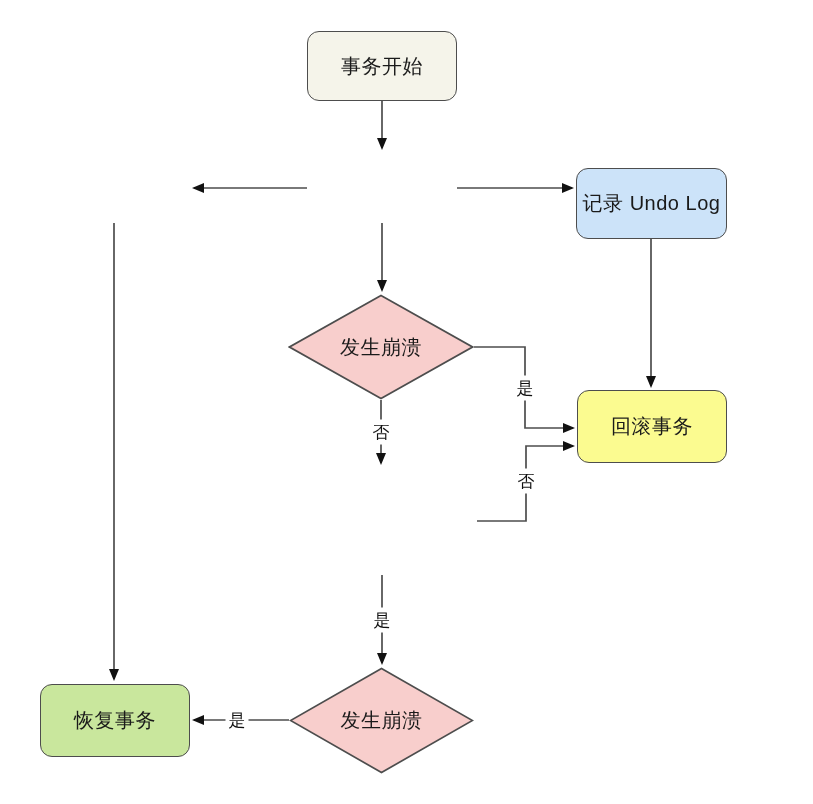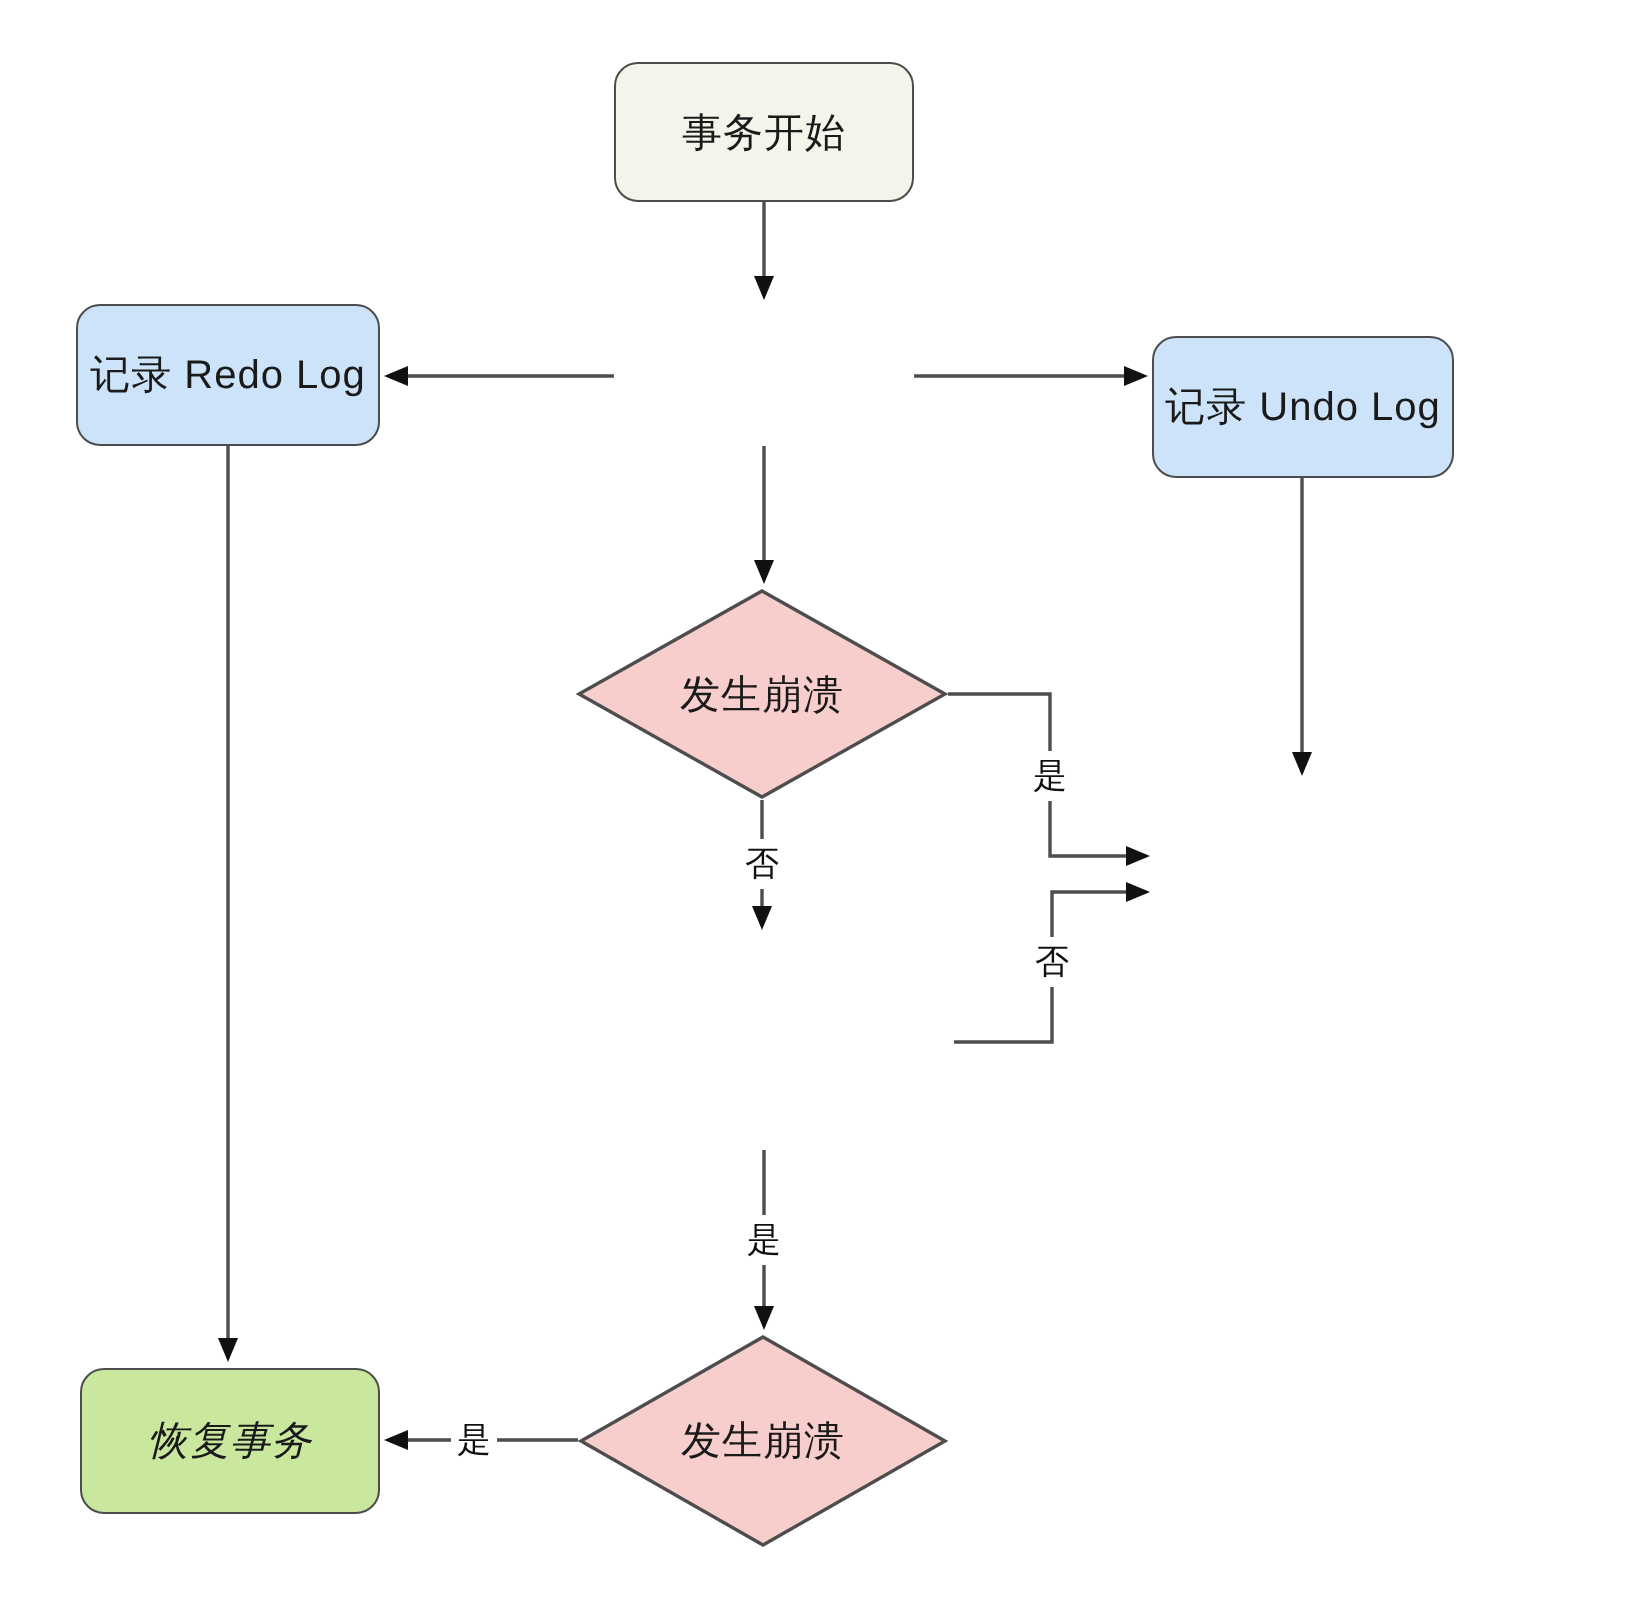--- a/index.html
+++ b/index.html
@@ -87,30 +87,30 @@
       <path d="M114,223 L114,679" marker-end="url(#arrow)"></path>
       <path d="M651,223 L651,386" marker-end="url(#arrow)"></path>
     </g>
   </svg>
 
   <div class="node rect" style="left: 307px; top: 31px; width: 150px; height: 70px; background-color: rgb(245, 244, 234);">
     <span class="label">事务开始</span>
   </div>
 
 
-  <div class="node rect" style="left: 38px; top: 152px; width: 152px; height: 71px; background-color: rgb(204, 227, 249);">
-    <span class="label">记录 Redo Log</span>
-  </div>
 
   <div class="node rect" style="left: 576px; top: 168px; width: 151px; height: 71px; background-color: rgb(204, 227, 249);">
     <span class="label">记录 Undo Log</span>
   </div>
 
+  <div class="node rect" style="left: 577px; top: 390px; width: 150px; height: 73px; background-color: rgb(251, 251, 144);">
+    <span class="label">回滚事务</span>
+  </div>
 
-  <div class="node rect" style="left: 40px; top: 684px; width: 150px; height: 73px; background-color: rgb(201, 231, 157); font-style: italic;">
+  <div class="node rect" style="left: 40px; top: 684px; width: 150px; height: 73px; background-color: rgb(201, 231, 157);">
     <span class="label">恢复事务</span>
   </div>
 
   <div class="node diamond" style="left:288px; top:294px; width:186px; height:106px;">
     <svg viewBox="0 0 186 106" preserveAspectRatio="none">
       <polygon points="93,1.5 184.5,53 93,104.5 1.5,53" stroke="#4d4d4d" stroke-width="1.7" fill="#f8cecc"></polygon>
     </svg>
     <span class="label">发生崩溃</span>
   </div>
 

